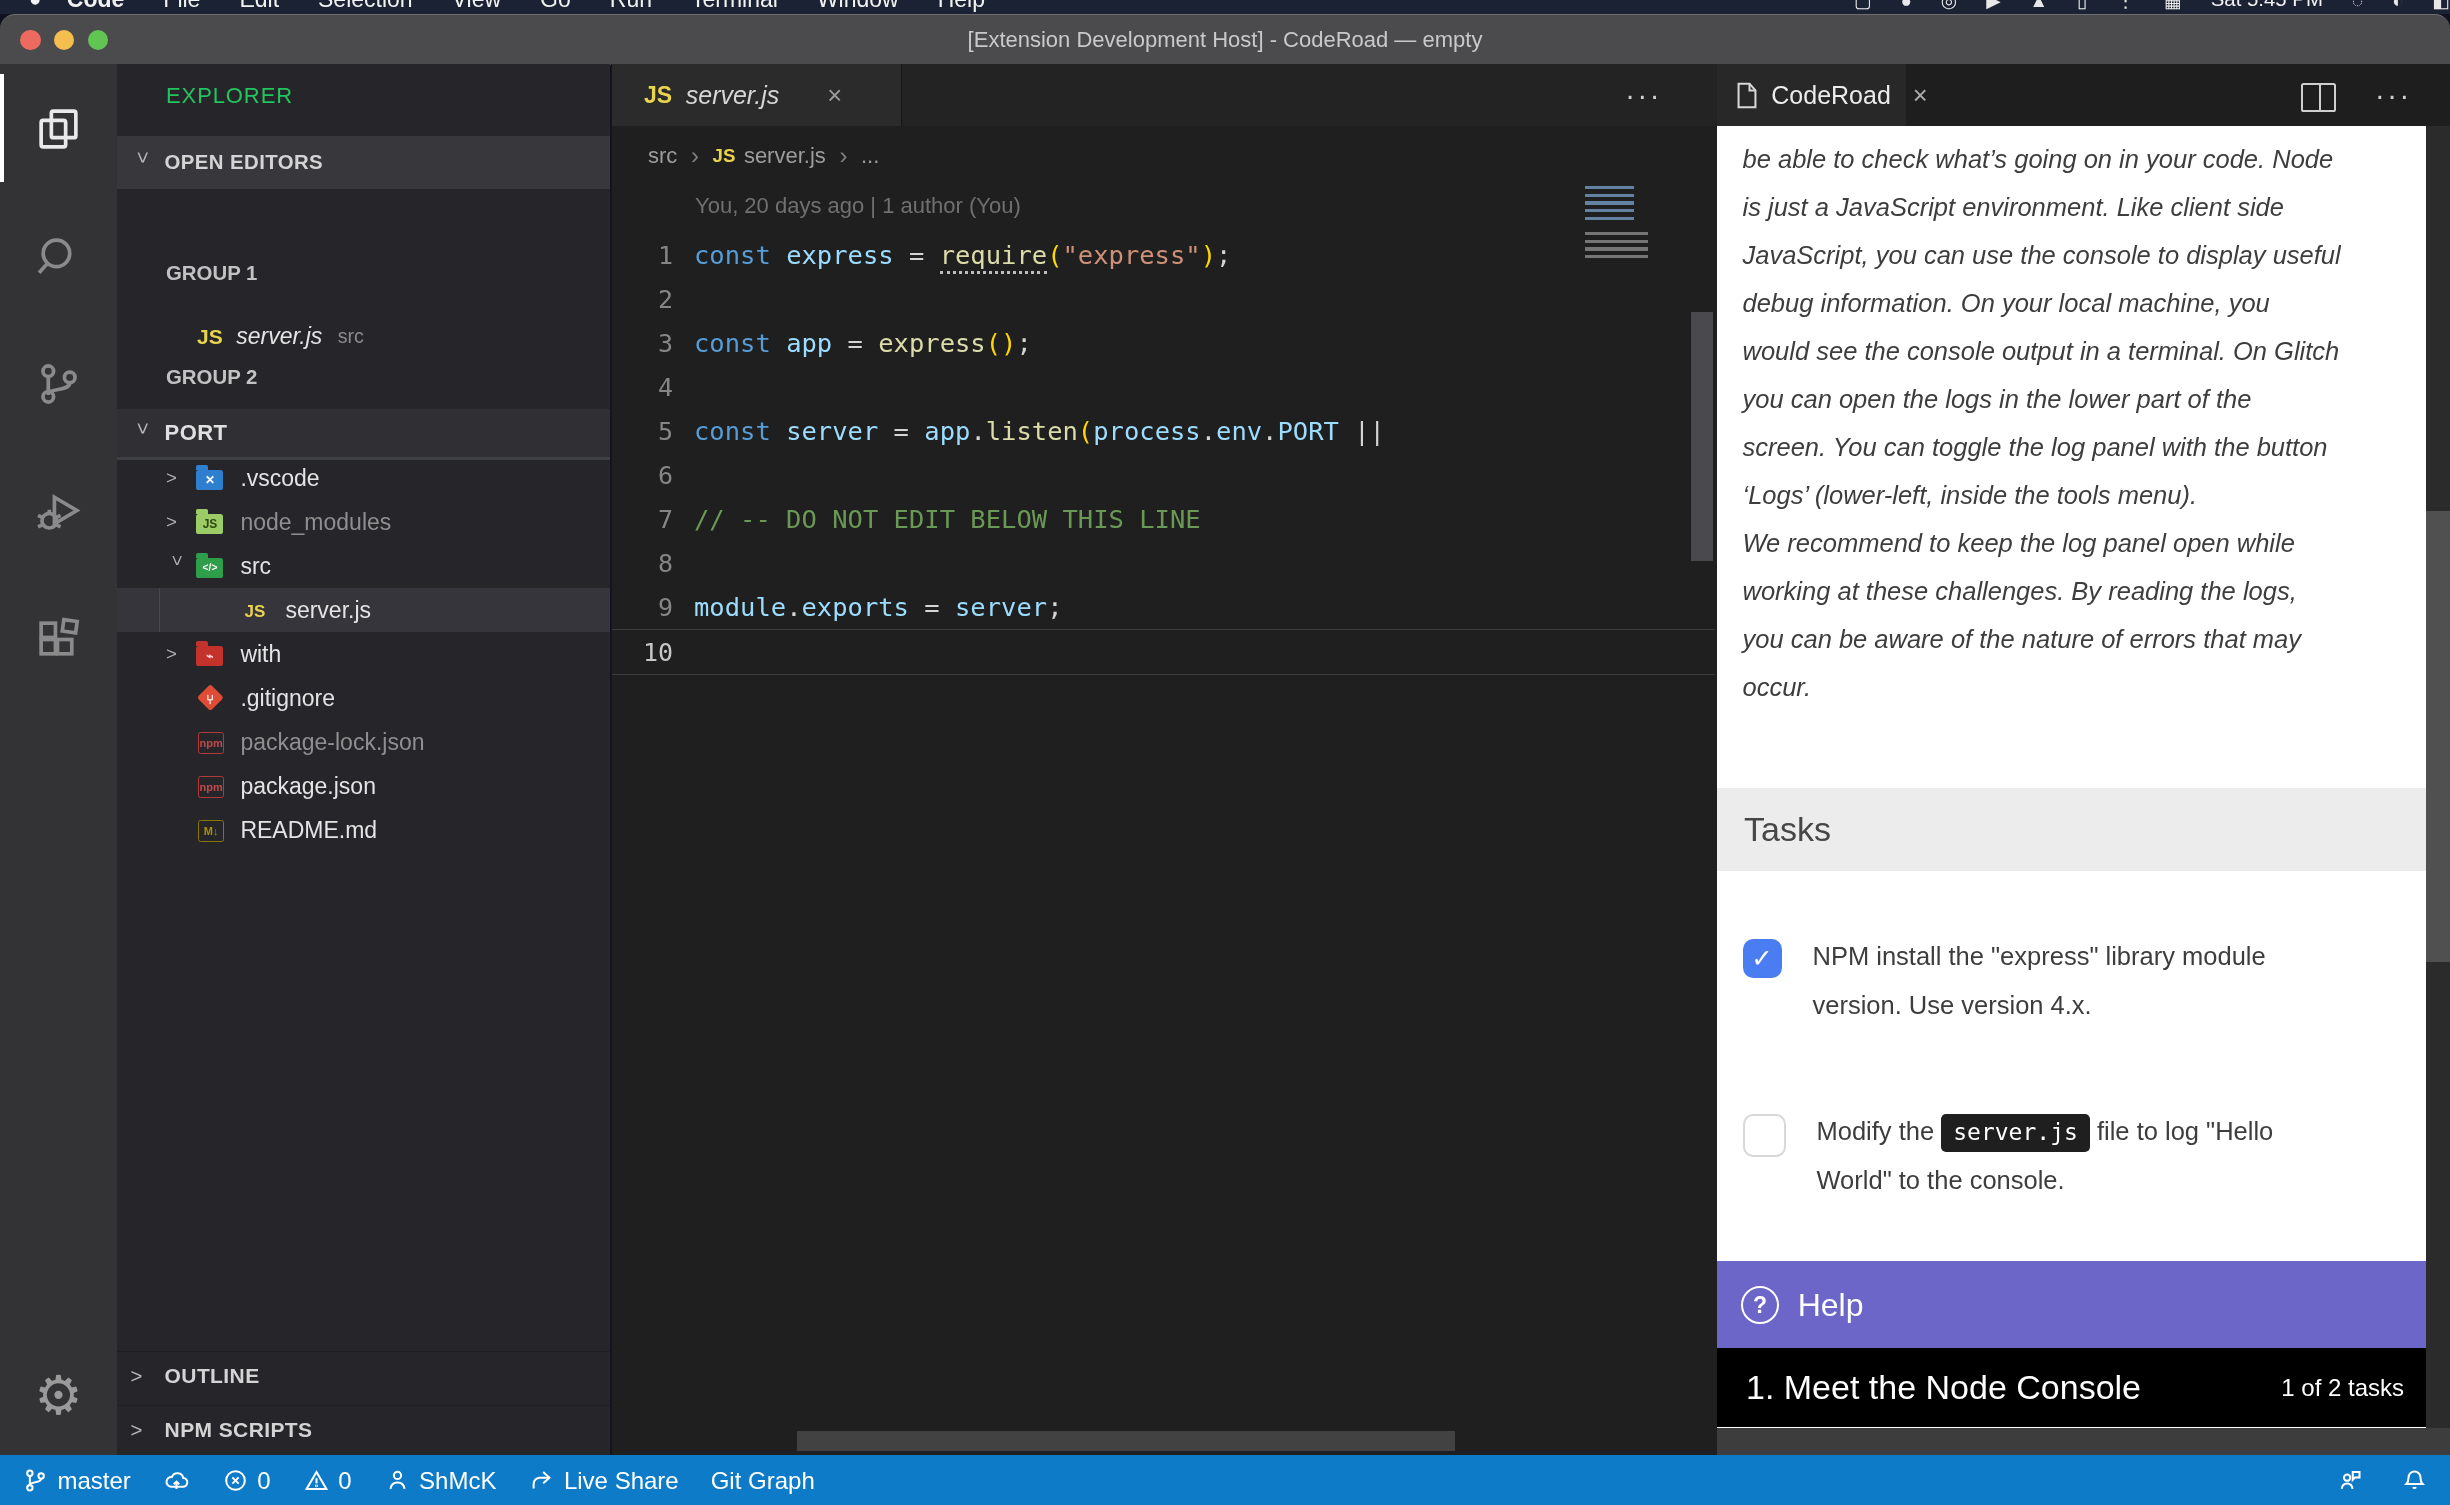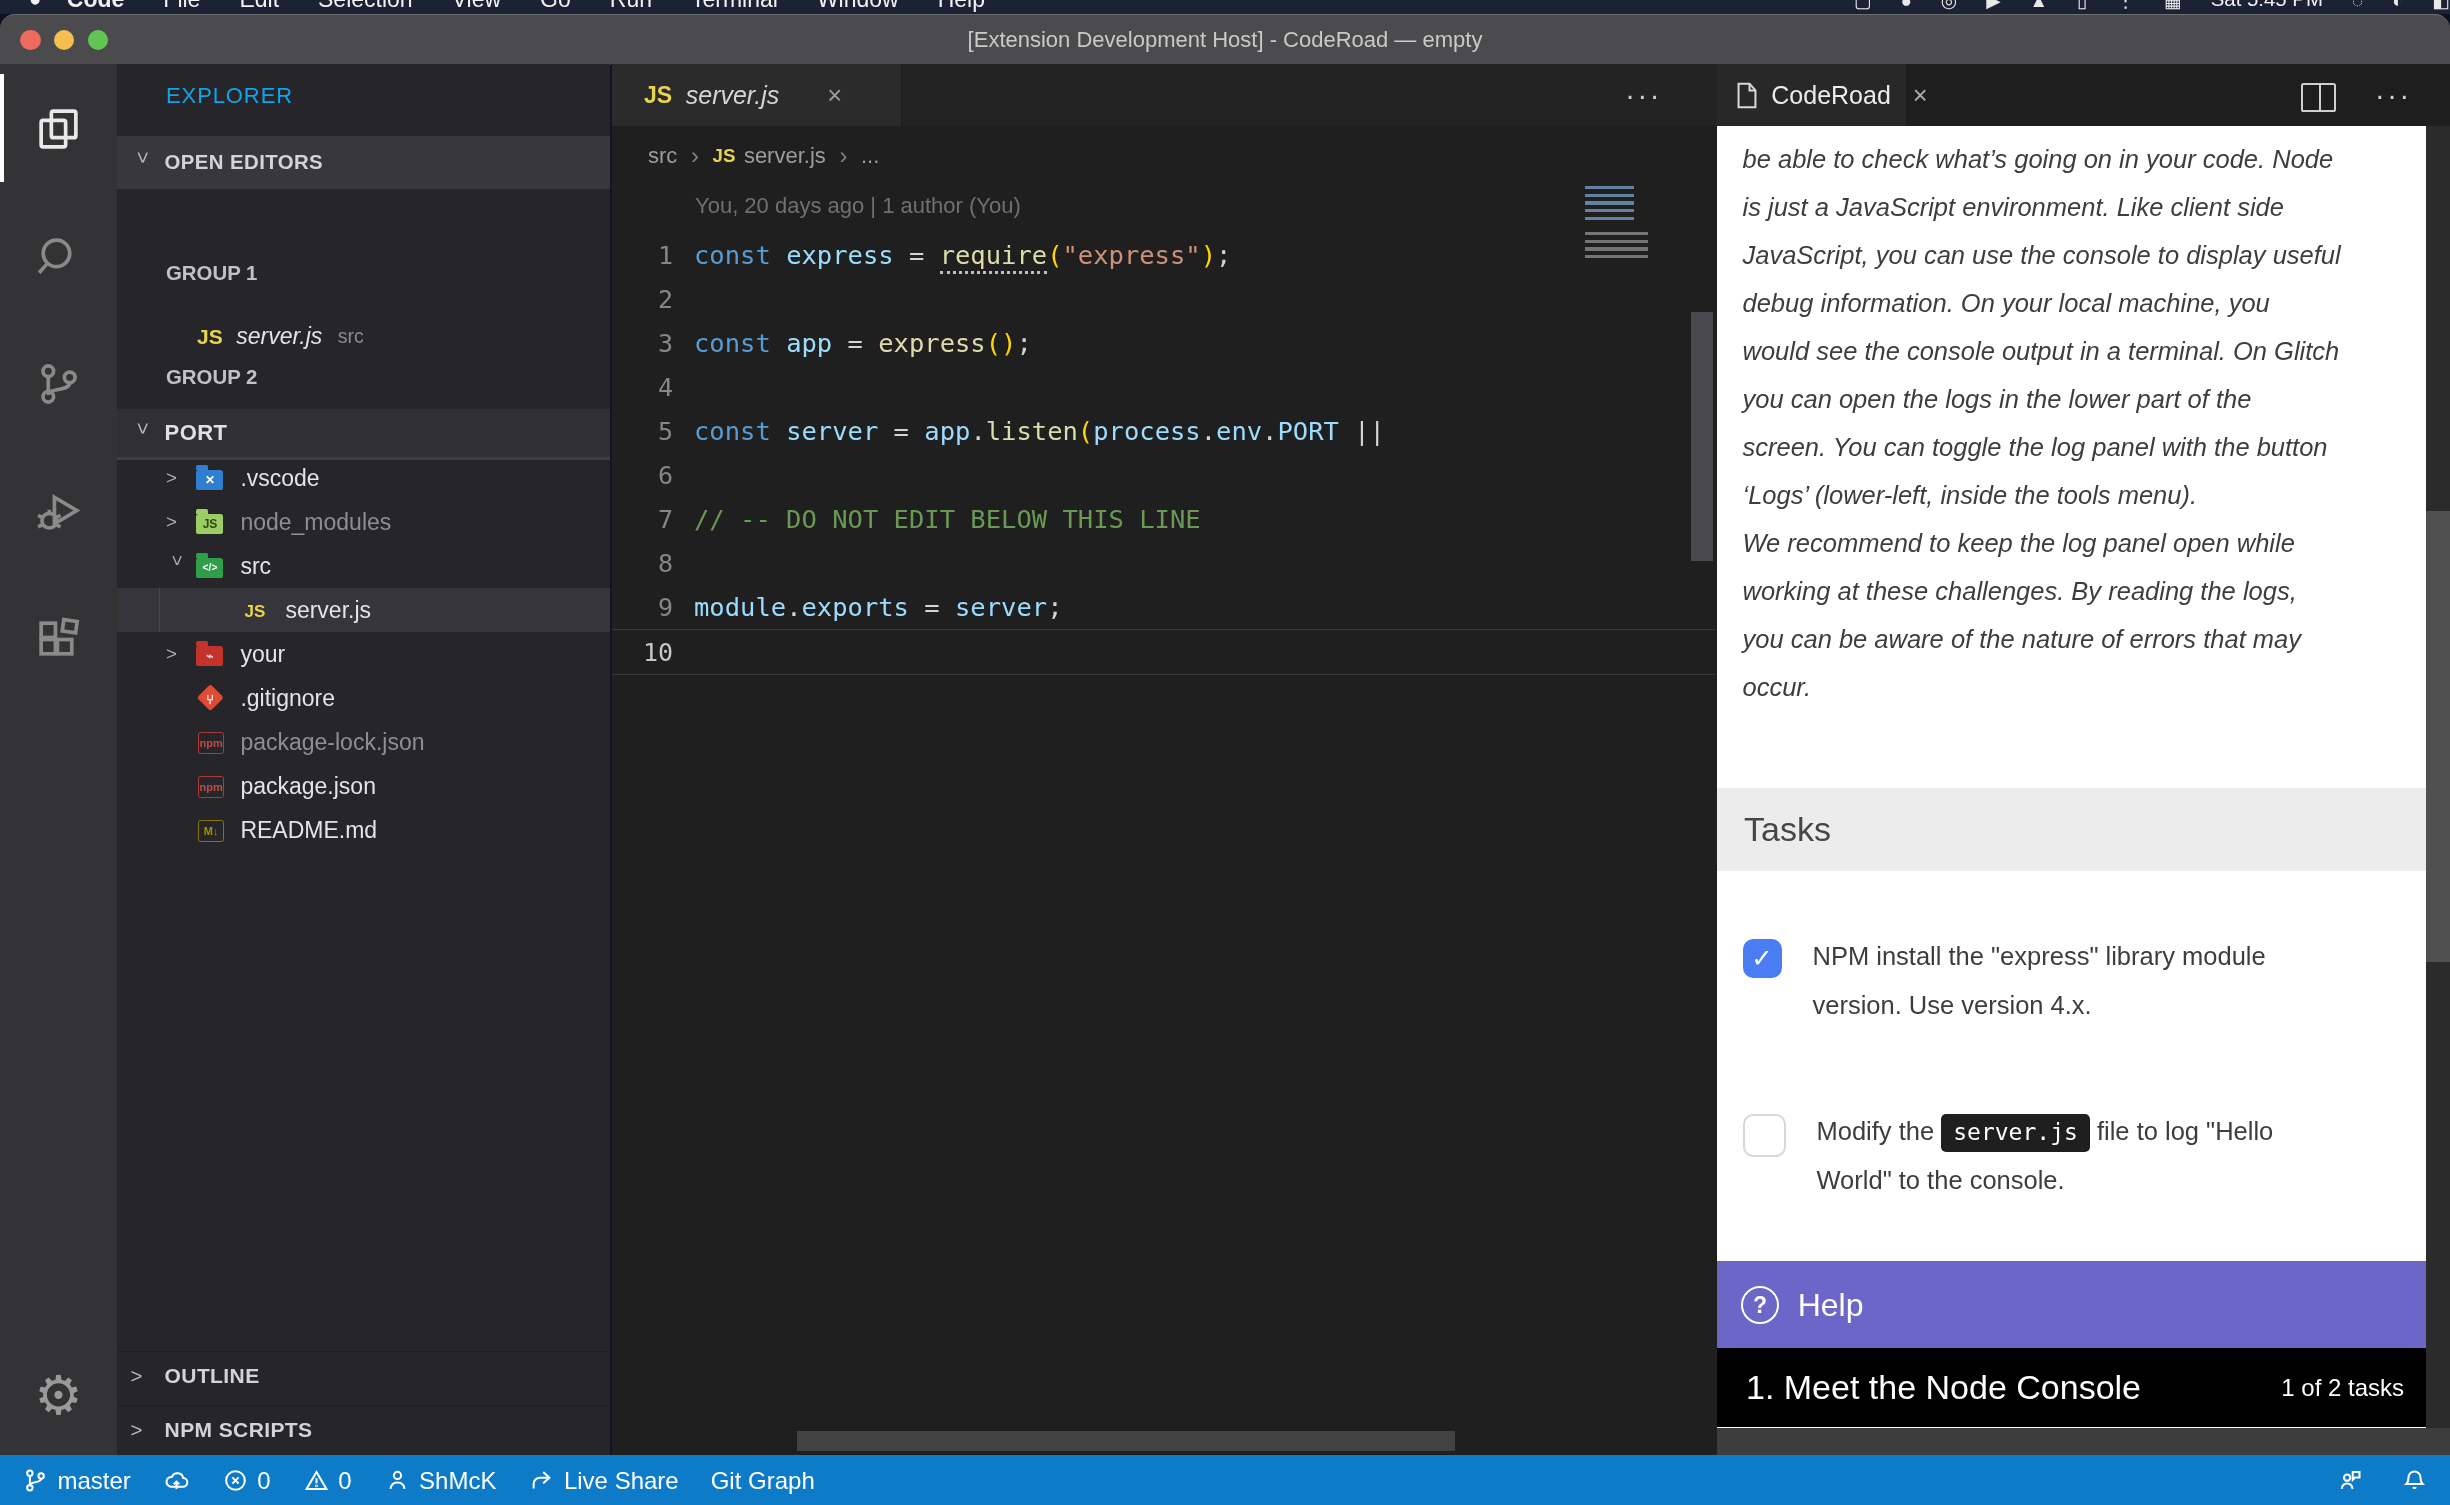--- a/index.html
+++ b/index.html
@@ -31,21 +31,21 @@
   #activitybar{left:0;top:64px;width:117px;height:1391px;background:#333336;}
   .act-item{position:absolute;left:0;width:117px;height:128px;display:flex;align-items:center;justify-content:center;}
   .act-item svg{width:49px;height:49px;stroke:#8a8a8a;fill:none;stroke-width:1.8;}
   .act-item.active svg{stroke:#e9e9e9;}
   .act-item.active::before{content:"";position:absolute;left:0;top:10.2px;bottom:10.2px;width:4.3px;background:#fff;}
   #act-gear{position:absolute;left:0;bottom:8.5px;width:117px;height:102px;display:flex;align-items:center;justify-content:center;
             color:#9a9a9a;font-size:54px;}
 
   
   #sidebar{left:117px;top:64px;width:493px;height:1391px;background:#26262a;color:#cccccc;overflow:hidden;}
-  #sb-title{position:absolute;left:49px;top:18.7px;font-size:22px;letter-spacing:0.9px;color:#0ea5e9;}
+  #sb-title{position:absolute;left:49px;top:18.7px;font-size:22px;letter-spacing:0.9px;color:#22c55e;}
   #openeditors-hdr{position:absolute;left:0;top:72px;width:493px;height:53px;background:#37373c;display:flex;align-items:center;}
   .sec-chev{width:22px;margin-left:13.6px;color:#b8b8b8;font-size:20.4px;display:inline-block;transform:rotate(90deg);}
   .sec-chev.collapsed{transform:none;}
   .sec-label{font-weight:bold;font-size:20.4px;letter-spacing:0.4px;margin-left:12px;color:#d4d4d4;}
   .group-label{position:absolute;left:49px;font-weight:bold;font-size:20.4px;color:#c2c2c2;}
   .oe-row{position:absolute;left:0;width:493px;height:49px;display:flex;align-items:center;font-size:23px;}
   .oe-row.selected{background:#3f4046;}
   .close-x{color:#c0c0c0;font-size:25.5px;margin:0 12px 0 15.3px;}
   .doc-icon{width:22px;height:27px;margin-right:13.6px;}
   .doc-icon svg{width:22px;height:27px;stroke:#d8d8d8;fill:none;stroke-width:2.4;}
@@ -273,21 +273,21 @@
           <span class="fglyph" style="color:#e8d44d;font-size:17px">JS</span>
         </span>
         <span class="fname">server.js</span>
       </div>
       <div class="tree-row">
         <span class="chev">&gt;</span>
         <span class="ticon">
           <span class="folder" style="background:#c3332c"></span>
           <span class="fglyph" style="color:#ffd2dc">⌁</span>
         </span>
-        <span class="fname">your</span>
+        <span class="fname">with</span>
       </div>
       <div class="tree-row">
         <span class="chev"></span>
         <span class="ticon">
           <span class="sqicon" style="background:#de4c36;transform:rotate(45deg);width:18.7px;height:18.7px;left:6px"></span>
           <span class="fglyph" style="font-size:12.8px">⑂</span>
         </span>
         <span class="fname">.gitignore</span>
       </div>
       <div class="tree-row dim">

